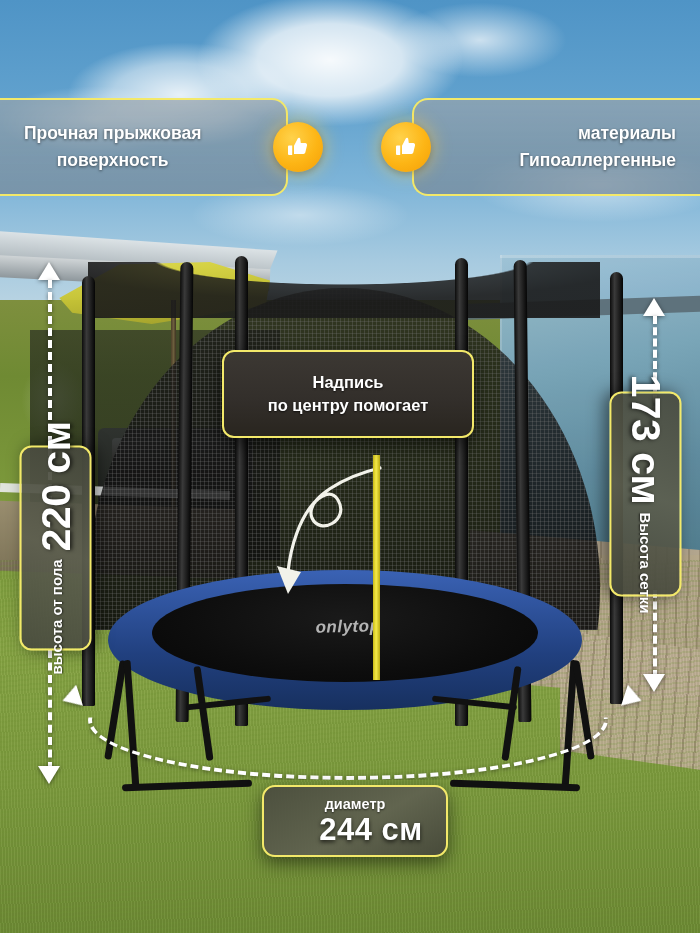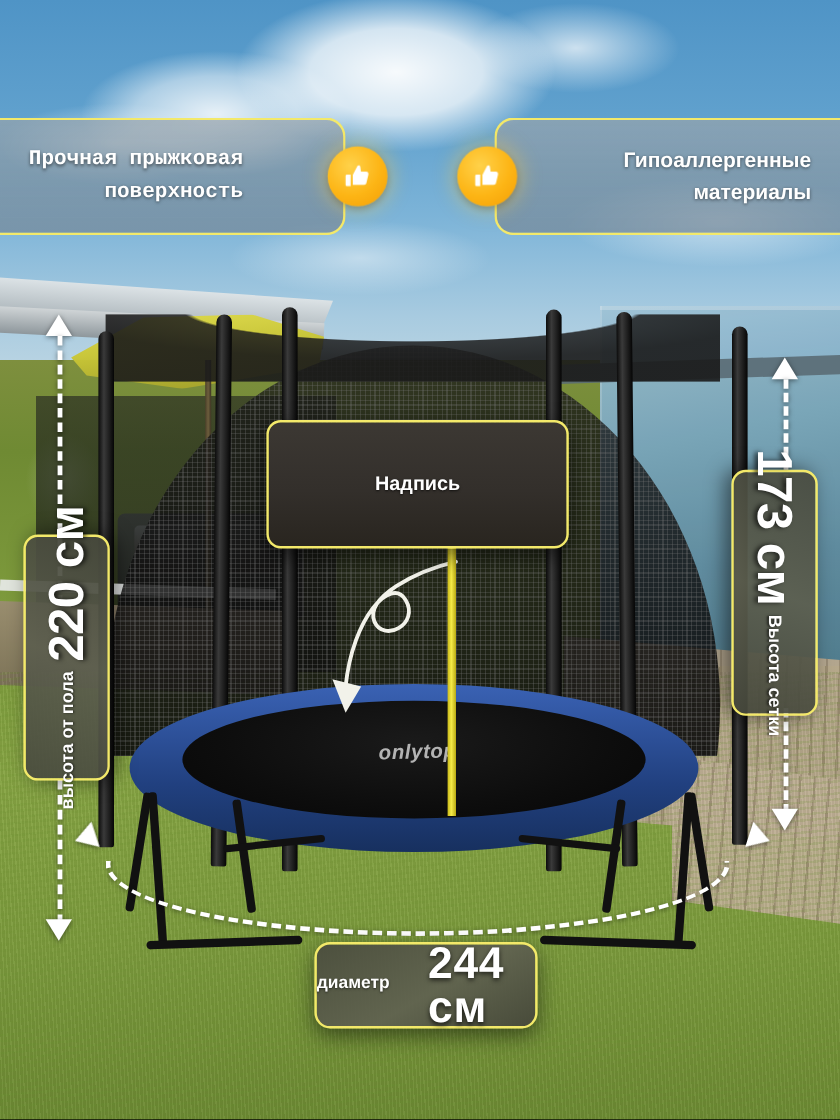--- a/index.html
+++ b/index.html
@@ -200,39 +200,39 @@
     border-left: 2px solid #f3e96a;
     border-top: 2px solid #f3e96a;
     border-bottom: 2px solid #f3e96a;
     border-radius: 16px 0 0 16px;
     justify-content: flex-end; padding-right: 42px;
   }
   .banner-text {
     color: #ffffff; font-size: 17.5px; font-weight: 700; line-height: 1.55;
     text-shadow: 0 1px 3px rgba(0,0,0,.55);
   }
-  .banner-l .banner-text { text-align: right; font-family: Liberation Mono, monospace; }
+  .banner-l .banner-text { text-align: center; }
   .banner-r .banner-text { text-align: right; }
   .thumb-badge {
     position: absolute; top: 122px; width: 50px; height: 50px; border-radius: 50%;
     background: radial-gradient(circle at 38% 32%, #ffd24a 0%, #fdb515 55%, #f49e06 100%);
     box-shadow: 0 0 16px 5px rgba(255,200,60,.35), 0 2px 6px rgba(0,0,0,.3);
     display: flex; align-items: center; justify-content: center;
   }
   .thumb-l { left: 273px; }
   .thumb-r { left: 381px; }
 
   
   .sign-post {
     position: absolute; left: 373px; top: 455px; width: 7px; height: 225px;
     background: linear-gradient(90deg,#c9ba18,#f5ea48 45%,#b9aa12);
     z-index: 6;
   }
   .center-sign {
-    position: absolute; left: 222px; top: 350px; width: 252px; height: 107px;
+    position: absolute; left: 222px; top: 350px; width: 252px; height: 88px;
     background: linear-gradient(180deg, #3c3833 0%, #332f2b 55%, #29251f 100%);
     border: 2.5px solid #f3e96a; border-radius: 12px;
     display: flex; align-items: center; justify-content: center;
     box-shadow: 0 6px 18px rgba(0,0,0,.55);
     z-index: 7;
   }
   .center-sign-text {
     color: #fff; font-size: 16.5px; font-weight: 700; line-height: 1.42;
     text-align: center; text-shadow: 0 1px 2px rgba(0,0,0,.7);
   }
@@ -263,26 +263,26 @@
     left: 543px; top: 458px; width: 205px; height: 72px;
     transform: rotate(90deg);
   }
 
   
   .diam-badge {
     position: absolute; left: 262px; top: 785px; width: 186px; height: 72px;
     background: linear-gradient(150deg, rgba(74,76,62,.95) 0%, rgba(96,98,80,.95) 55%, rgba(70,72,58,.96) 100%);
     border: 2.5px solid #f3e96a; border-radius: 13px;
     box-shadow: 0 6px 18px rgba(0,0,0,.5);
-    display: flex; align-items: center; justify-content: center;
+    display: flex; flex-direction: column; align-items: center; justify-content: center;
     z-index: 9;
   }
   .diam-cap { color:#fff; font-size: 14.5px; font-weight: 700; line-height:1; margin-bottom: 3px;
               text-shadow: 0 1px 2px rgba(0,0,0,.6); }
-  .diam-val { color:#fff; font-size: 37px; font-weight: 800; line-height:1; letter-spacing: .5px;
+  .diam-val { color:#fff; font-size: 31px; font-weight: 800; line-height:1; letter-spacing: .5px;
               text-shadow: 0 2px 4px rgba(0,0,0,.7); margin-left: 32px; }
   .curve-arrow { position: absolute; left: 268px; top: 462px; z-index: 6; pointer-events:none; }
 </style>
 </head>
 <body>
 
 <div id="stage">
 
   <div class="sky"></div>
   <div class="ground"></div>
@@ -347,39 +347,40 @@
 
   <svg class="curve-arrow" width="130" height="170" viewBox="0 0 130 170">
     <path d="M112 6 C 78 14, 36 36, 44 56 C 52 74, 82 58, 70 38 C 58 18, 26 52, 20 110" stroke="#f2f2ea" stroke-width="3.2" fill="none" stroke-linecap="round"></path>
     <path d="M20 132 L 9 104 L 33 110 Z" fill="#f2f2ea"></path>
   </svg>
 
   <div class="sign-post"></div>
   <div class="center-sign">
     <div class="center-sign-text">
       <div>Надпись</div>
+      <div>по центру помогает</div>
     </div>
   </div>
 
   <div class="banner banner-l">
     <div class="banner-text">
       <div>Прочная прыжковая</div>
       <div>поверхность</div>
     </div>
   </div>
   <div class="thumb-badge thumb-l">
     <svg width="24" height="24" viewBox="0 0 24 24">
       <path d="M3 10.5h3.2V20H3a1 1 0 0 1-1-1v-7.5a1 1 0 0 1 1-1Zm5 .2 3.9-7.4c.5-1 2.1-.7 2.3.5l.6 4.3h4.4c1.2 0 2.1 1.1 1.8 2.3l-1.7 7.2c-.2.9-1 1.4-1.9 1.4H8V10.7Z" fill="#fff"></path>
     </svg>
   </div>
 
   <div class="banner banner-r">
     <div class="banner-text">
+      <div>материалы</div>
       <div>Гипоаллергенные</div>
-      <div>материалы</div>
     </div>
   </div>
   <div class="thumb-badge thumb-r">
     <svg width="24" height="24" viewBox="0 0 24 24">
       <path d="M3 10.5h3.2V20H3a1 1 0 0 1-1-1v-7.5a1 1 0 0 1 1-1Zm5 .2 3.9-7.4c.5-1 2.1-.7 2.3.5l.6 4.3h4.4c1.2 0 2.1 1.1 1.8 2.3l-1.7 7.2c-.2.9-1 1.4-1.9 1.4H8V10.7Z" fill="#fff"></path>
     </svg>
   </div>
 
   <div class="dim-label" id="dim-left">
     <div class="dim-inner">

